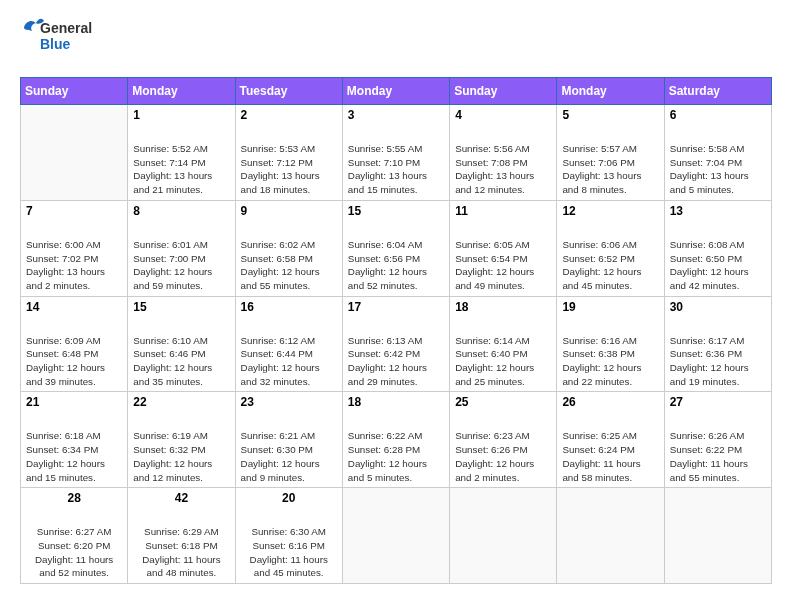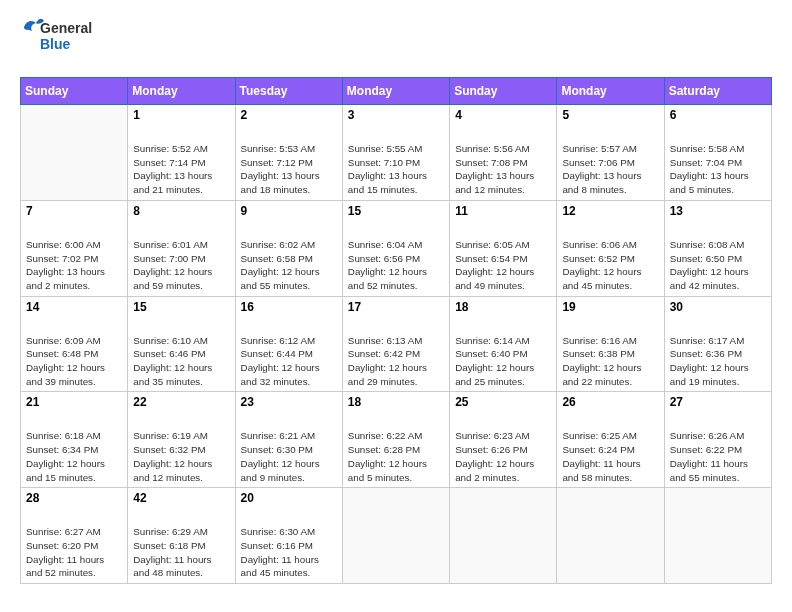--- a/index.html
+++ b/index.html
@@ -69,20 +69,21 @@
       margin-bottom: 2px;
     }
     .day-info {
       font-size: 9.8px;
       color: #333;
       line-height: 1.4;
       margin-top: 20px;
     }
     .last-row td {
       height: 75px;
+      text-align: center;
     }
   </style>
 </head>
 <body>
 
 <div class="container">
   <div class="header-area">
     <div class="logo">
         <svg width="80" height="42" viewBox="0 0 80 42">
           <path d="M4,12 C6,6 12,4 16,8 C12,9 10,12 12,16 C8,14 4,16 4,12 Z M16,8 C18,4 22,2 24,6 C22,8 18,10 16,8 Z" fill="#1a6abf"></path>

